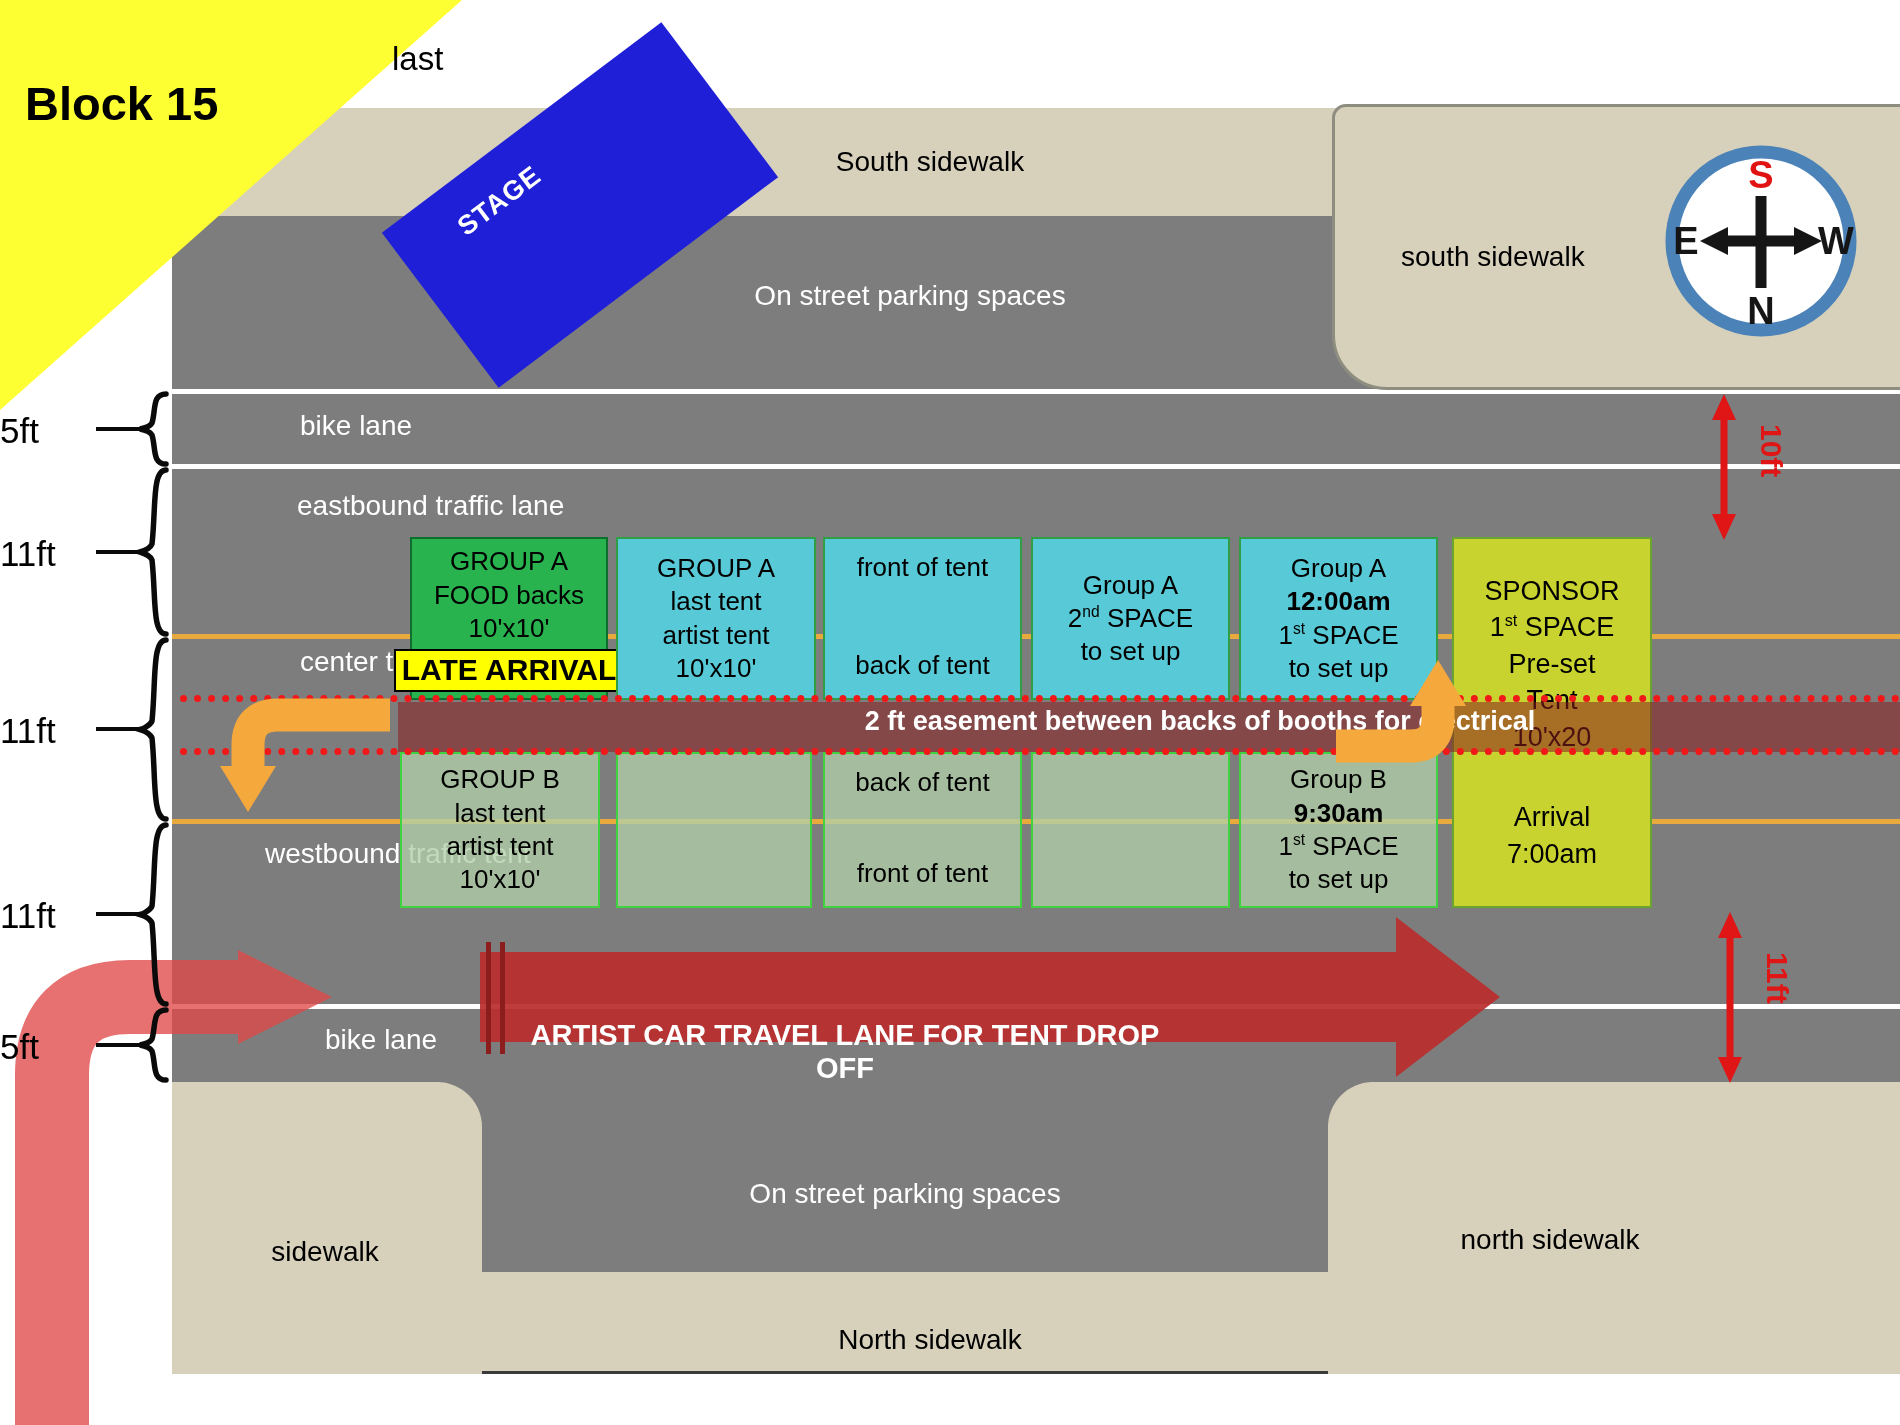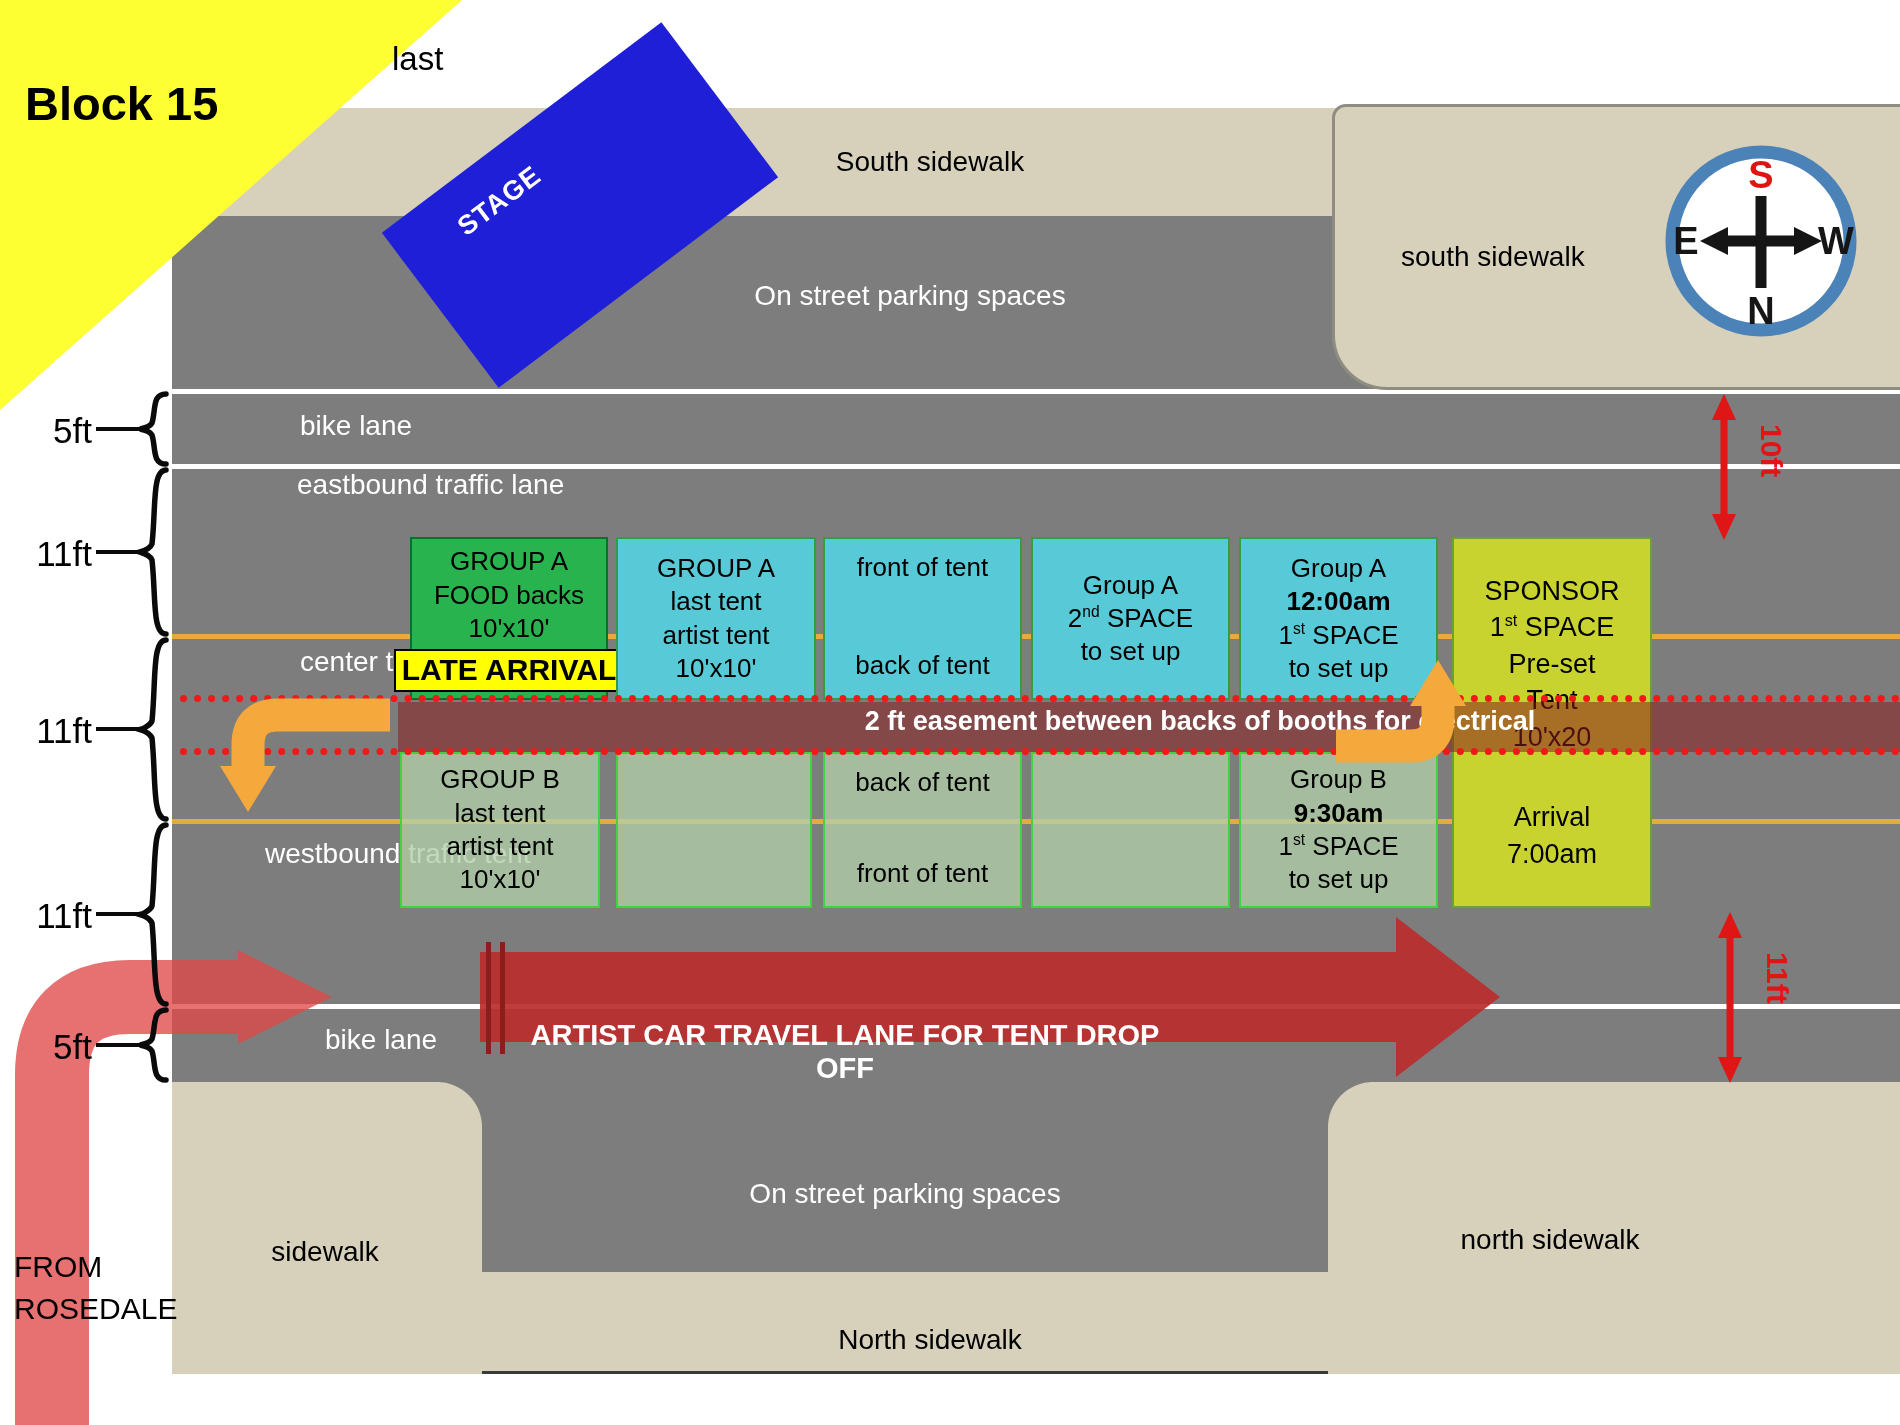--- a/index.html
+++ b/index.html
@@ -18,21 +18,21 @@
         text-align:center;font-size:26px;line-height:1.28;z-index:5;}
   .tent .bold{font-weight:bold;}
   sup{font-size:0.6em;}
   .teal{background:#58c9d6;border:2px solid #2f9e44;}
   .greenA{background:#29b34e;border:2px solid #0e6e2e;}
   .greenB{background:rgba(177,207,168,0.78);border:2px solid #3fd43f;}
   .sponsor{background:#c9d32f;border:2px solid #6aa32f;font-size:27px;line-height:1.35;}
   .orient{justify-content:space-between;padding:12px 0 16px;}
   .badge{background:#ffff00;border:2px solid #000;font-weight:bold;padding:0 6px;margin-top:4px;font-size:30px;white-space:nowrap;}
   .dotted{height:0;border-top:7px dotted #f01818;z-index:6;}
-  .meas{font-size:35px;width:92px;text-align:right;z-index:6;}
+  .meas{font-size:35px;width:92px;text-align:left;z-index:6;}
   .tick{height:4px;background:#0a0a0a;z-index:6;}
   .brace{z-index:6;}
   .dim-label{color:#e01515;font-weight:bold;font-size:30px;transform:rotate(90deg);transform-origin:0 0;z-index:6;white-space:nowrap;}
   .compass-letter{font-size:38px;font-weight:bold;text-anchor:middle;font-family:"Liberation Sans",sans-serif;}
 </style>
 </head>
 <body>
 
 <div id="canvas">
 
@@ -44,21 +44,21 @@
 
   <div class="abs band-gray" style="left:172px;top:392px;width:1728px;height:690px;z-index:1;"></div>
 
   <div class="abs lane-line-white" style="left:172px;top:389px;width:1728px;"></div>
   <div class="abs lane-line-white" style="left:172px;top:464px;width:1728px;"></div>
   <div class="abs lane-line-orange" style="left:172px;top:634px;width:1728px;"></div>
   <div class="abs lane-line-orange" style="left:172px;top:819px;width:1728px;"></div>
   <div class="abs lane-line-white" style="left:172px;top:1004px;width:1728px;"></div>
 
   <div class="abs label white" style="left:300px;top:410px;z-index:2;">bike lane</div>
-  <div class="abs label white" style="left:297px;top:469px;z-index:2;">eastbound traffic lane</div>
+  <div class="abs label white" style="left:297px;top:490px;z-index:2;">eastbound traffic lane</div>
   <div class="abs label white" style="left:300px;top:646px;z-index:2;">center turn lane</div>
   <div class="abs label white" style="left:265px;top:838px;z-index:2;">westbound traffic tent</div>
   <div class="abs label white" style="left:325px;top:1024px;z-index:2;">bike lane</div>
 
   <div class="abs band-tan" style="left:1332px;top:104px;width:580px;height:286px;border:3px solid #8e8e80;border-radius:14px 0 0 55px;z-index:3;">
     <span class="abs label" style="left:66px;top:134px;">south sidewalk</span>
   </div>
   <svg class="abs" style="left:1646px;top:126px;z-index:4;" width="230" height="230" viewBox="0 0 230 230">
     <circle cx="115" cy="115" r="89" fill="#ffffff" stroke="#4b82b8" stroke-width="13"></circle>
     <line x1="80" y1="115" x2="150" y2="115" stroke="#151515" stroke-width="11"></line>
@@ -154,24 +154,20 @@
   <div class="abs" style="left:480px;top:952px;width:916px;height:90px;background:rgba(187,44,44,0.92);z-index:6;"></div>
   <div class="abs" style="left:1396px;top:917px;width:0;height:0;border-top:80px solid transparent;border-bottom:80px solid transparent;border-left:104px solid rgba(187,44,44,0.92);z-index:6;"></div>
   <div class="abs" style="left:486px;top:942px;width:5px;height:112px;background:#8c1d1d;z-index:7;"></div>
   <div class="abs" style="left:500px;top:942px;width:5px;height:112px;background:#8c1d1d;z-index:7;"></div>
   <div class="abs white center" style="left:505px;top:980px;width:680px;font-size:29px;font-weight:bold;z-index:7;margin-top:39px;">ARTIST CAR TRAVEL LANE FOR TENT DROP OFF</div>
 
   <svg class="abs" style="left:0;top:900px;z-index:4;" width="400" height="525" viewBox="0 0 400 525">
     <path d="M52 525 L52 175 Q52 97 130 97 L238 97" fill="none" stroke="rgba(224,72,72,0.78)" stroke-width="74"></path>
     <polygon points="238,50 238,144 332,97" fill="rgba(224,72,72,0.78)"></polygon>
   </svg>
-  <div class="abs" style="left:14px;top:1246px;font-size:30px;line-height:1.4;z-index:7;">
-    <div>FROM</div>
-    <div>ROSEDALE</div>
-  </div>
 
   <svg class="abs" style="left:1690px;top:392px;z-index:6;" width="70" height="150" viewBox="0 0 70 150">
     <line x1="34" y1="16" x2="34" y2="134" stroke="#e01515" stroke-width="7"></line>
     <polygon points="34,2 22,28 46,28" fill="#e01515"></polygon>
     <polygon points="34,148 22,122 46,122" fill="#e01515"></polygon>
   </svg>
   <span class="abs dim-label" style="left:1788px;top:424px;">10ft</span>
 
   <svg class="abs" style="left:1696px;top:910px;z-index:6;" width="70" height="175" viewBox="0 0 70 175">
     <line x1="34" y1="16" x2="34" y2="159" stroke="#e01515" stroke-width="7"></line>

